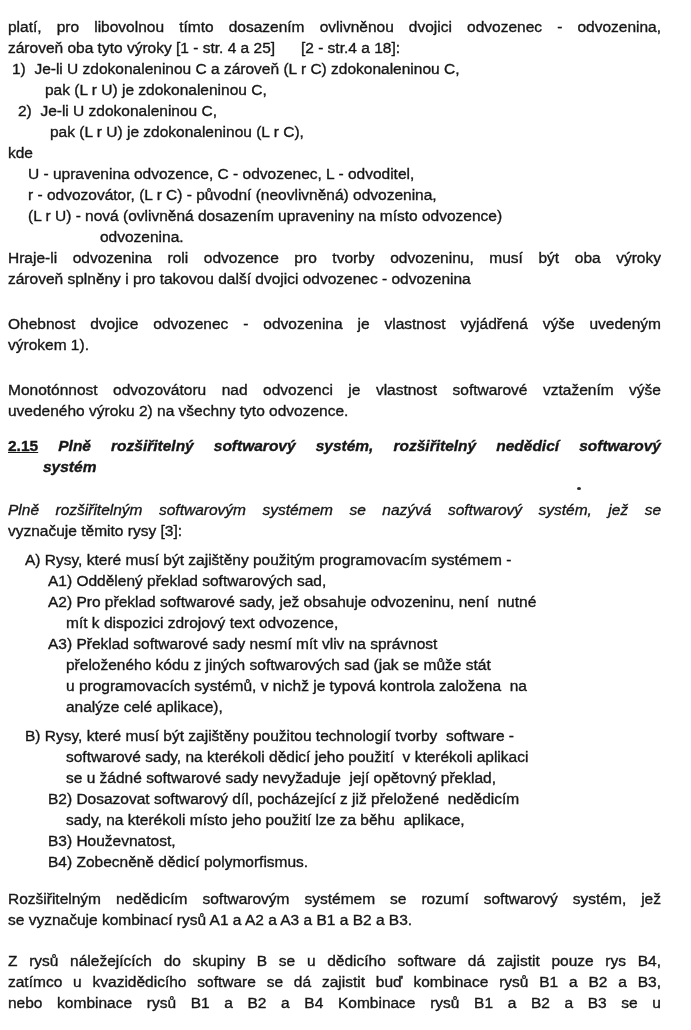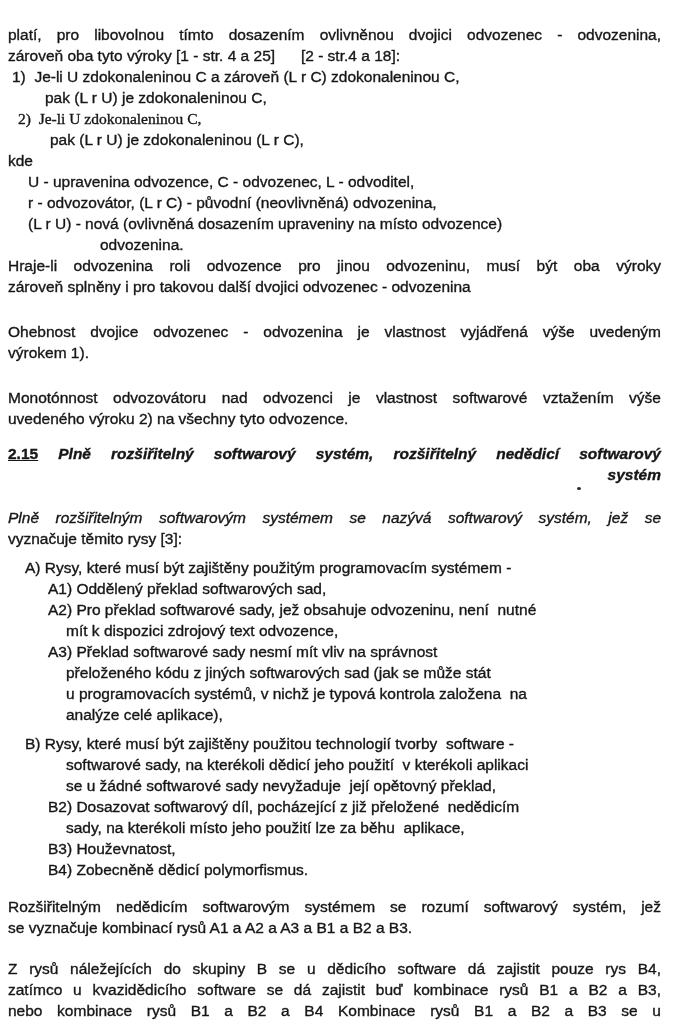--- a/index.html
+++ b/index.html
@@ -7,46 +7,46 @@
   body {
     background: #ffffff;
     font-family: "Liberation Sans", "DejaVu Sans", sans-serif;
     color: #161616;
     position: relative;
     overflow: hidden;
   }
   .page {
     position: absolute;
     inset: 0;
-    padding: 24px 30px 0 8px;
+    padding: 16px 30px 0 8px;
     font-size: 15.5px;
     line-height: 21px;
     -webkit-text-stroke: 0.35px #161616;
   }
   .line { white-space: pre-wrap; }
   
   .jl { white-space: normal; text-align: justify; text-align-last: justify; }
   
   .p4  { padding-left: 4px; }
-  .p10 { padding-left: 10px; font-family: Liberation Serif, serif; }
+  .p10 { padding-left: 10px; }
   .p17 { padding-left: 17px; margin-top: 8px; }
   .p20 { padding-left: 20px; }
   .p35 { padding-left: 35px; }
   .p37 { padding-left: 37px; }
   .p40 { padding-left: 40px; }
   .p42 { padding-left: 42px; }
   .p58 { padding-left: 58px; }
   .p92 { padding-left: 92px; }
   
   .gap24 { margin-top: 24px; }
   .gap22 { margin-top: 22px; font-style: italic; }
   .gap20 { margin-top: 20px; }
   .gap16 { margin-top: 16px; }
   .gap14 { margin-top: 14px; }
-  .heading { font-weight: 700; font-style: italic; text-align: right; }
+  .heading { font-weight: 700; font-style: italic; }
   .heading .hnum { font-style: normal; text-decoration: underline; }
   .speck {
     position: absolute;
     left: 577px; top: 487px;
     width: 4px; height: 3px;
     background: #2a2a2a;
     border-radius: 50%;
   }
 </style>
 </head>
@@ -61,21 +61,21 @@
   <div class="line p37">pak (L r U) je zdokonaleninou C,</div>
   <div class="line p10">2)  Je-li U zdokonaleninou C,</div>
   <div class="line p42">pak (L r U) je zdokonaleninou (L r C),</div>
 
   <div class="line">kde</div>
   <div class="line p20">U - upravenina odvozence, C - odvozenec, L - odvoditel,</div>
   <div class="line p20">r - odvozovátor, (L r C) - původní (neovlivněná) odvozenina,</div>
   <div class="line p20">(L r U) - nová (ovlivněná dosazením upraveniny na místo odvozence)</div>
   <div class="line p92">odvozenina.</div>
 
-  <div class="line jl">Hraje-li odvozenina roli odvozence pro jinou odvozeninu, musí být oba výroky</div>
+  <div class="line jl">Hraje-li odvozenina roli odvozence pro tvorby odvozeninu, musí být oba výroky</div>
   <div class="line">zároveň splněny i pro takovou další dvojici odvozenec - odvozenina</div>
 
   <div class="line jl gap24">Ohebnost dvojice odvozenec - odvozenina je vlastnost vyjádřená výše uvedeným</div>
   <div class="line">výrokem 1).</div>
 
   <div class="line jl gap24">Monotónnost odvozovátoru nad odvozenci je vlastnost softwarové vztažením výše</div>
   <div class="line">uvedeného výroku 2) na všechny tyto odvozence.</div>
 
   <div class="line jl heading gap14"><span class="hnum">2.15</span> <span>Plně rozšiřitelný softwarový systém, rozšiřitelný nedědicí softwarový</span></div>
   <div class="line heading p35">systém</div>

